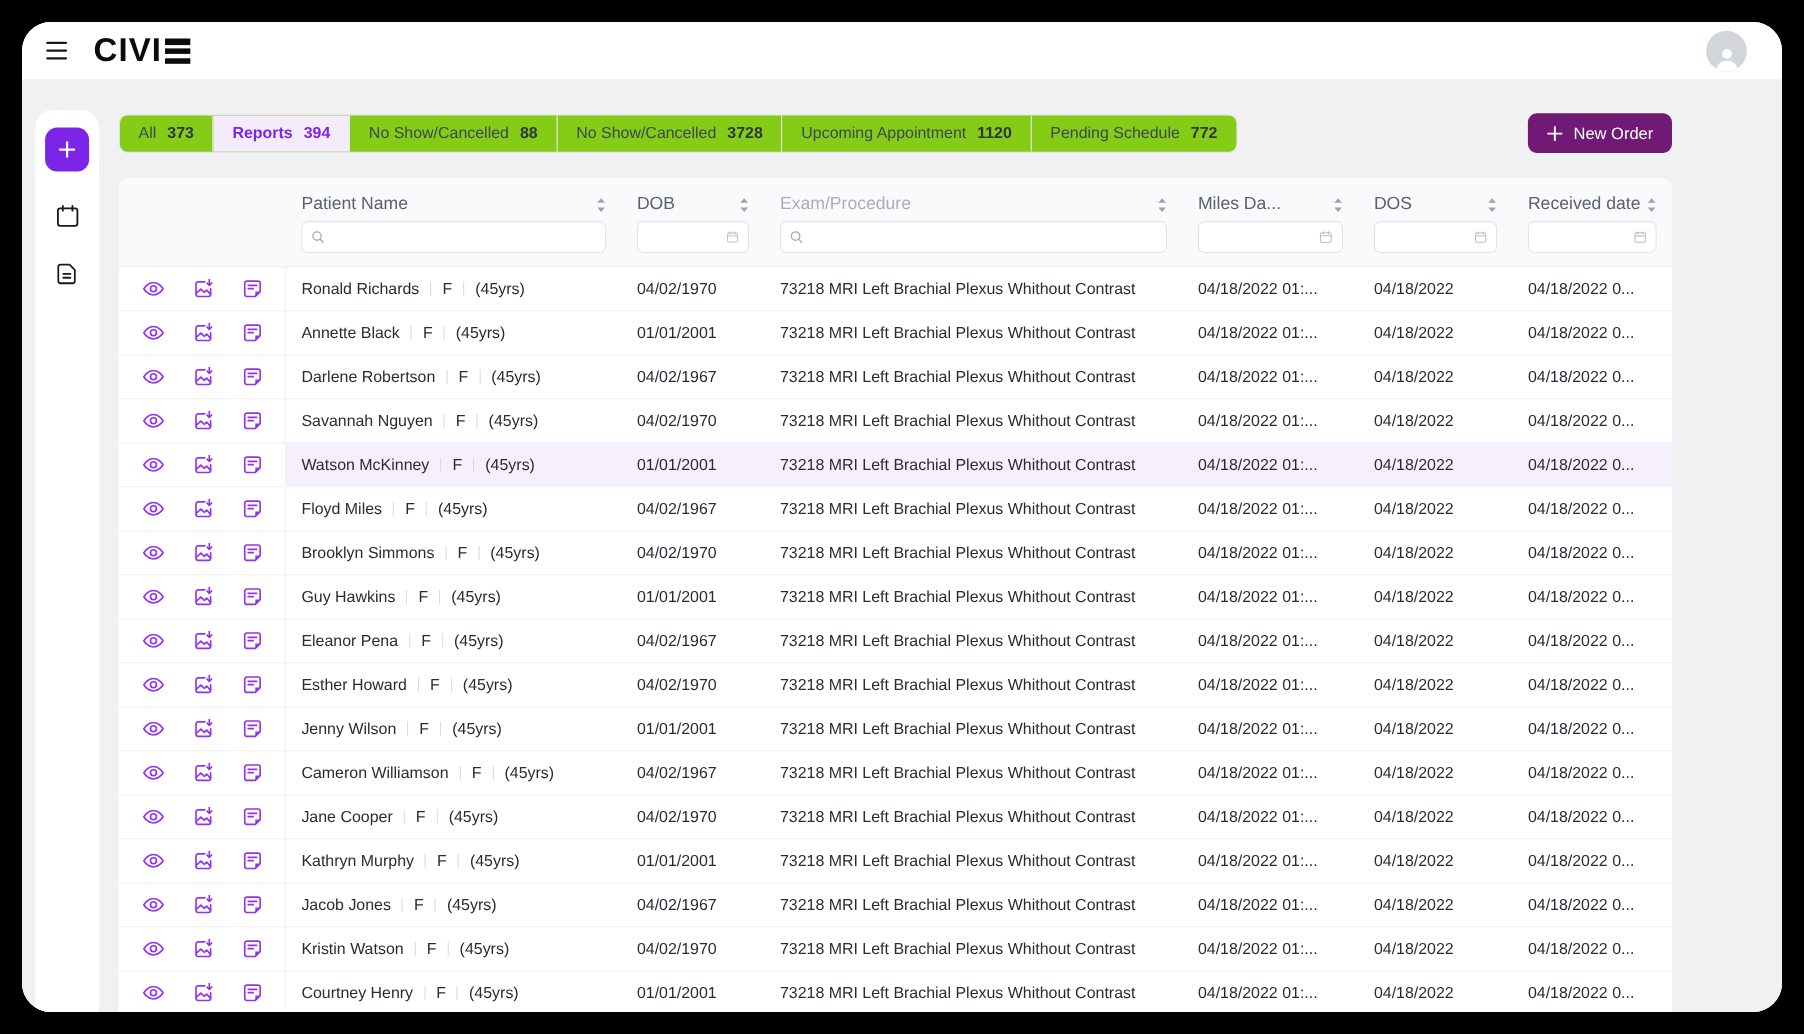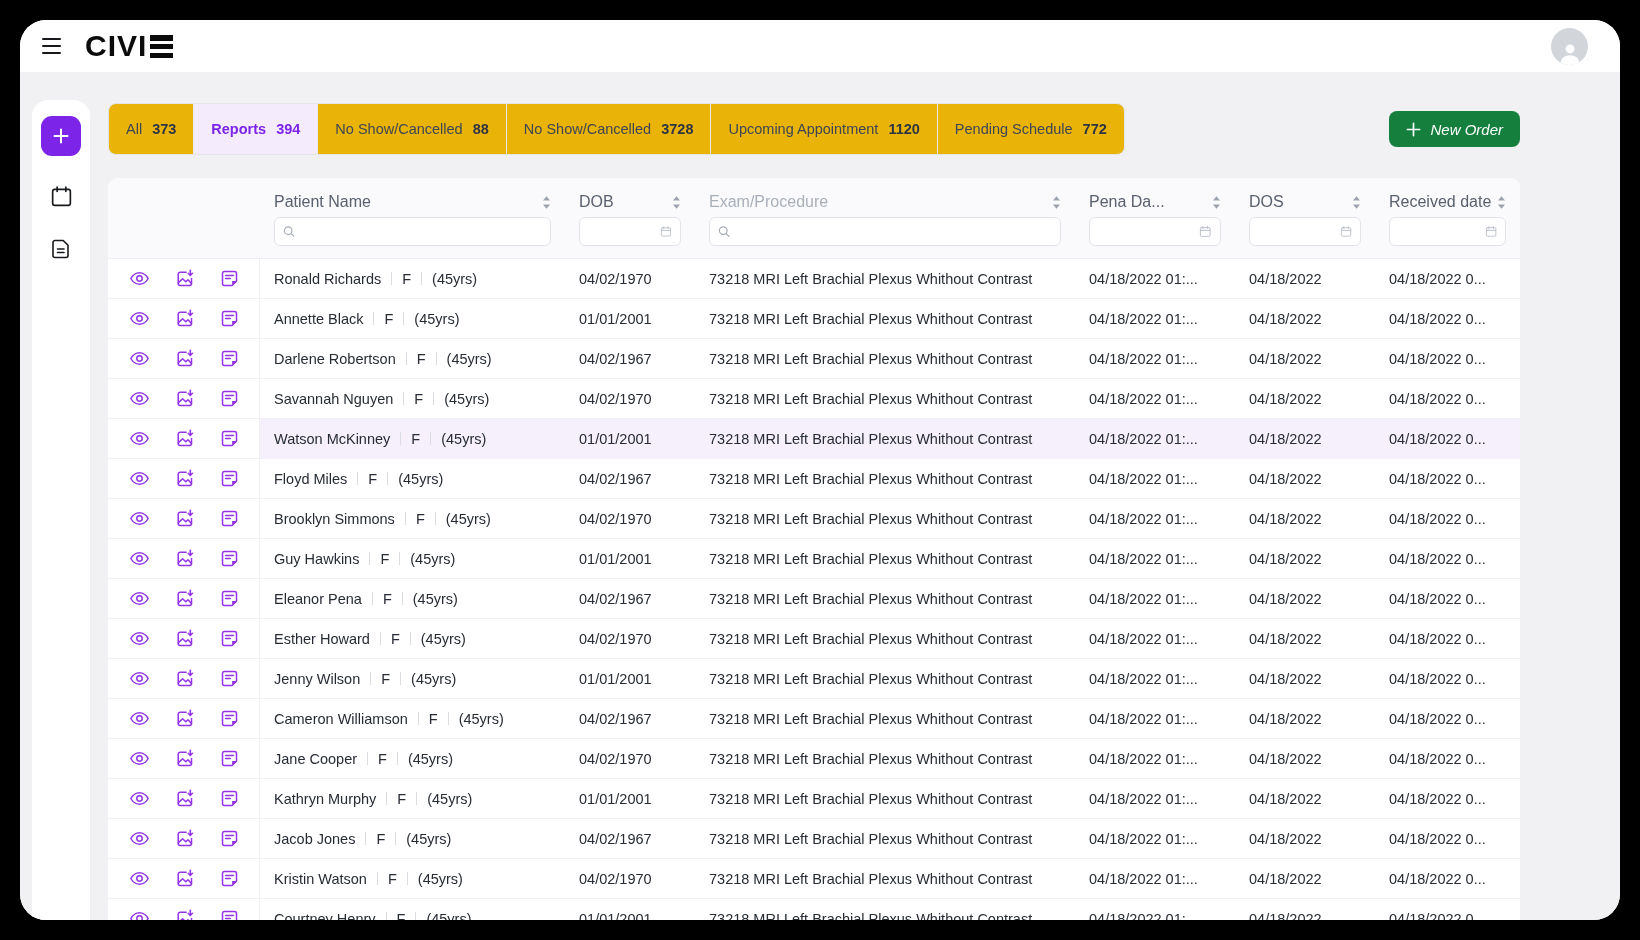--- a/index.html
+++ b/index.html
@@ -31,30 +31,30 @@
     display:flex; flex-direction:column; align-items:center; padding-top:16px;
   }
   .side-plus {
     width:40px; height:40px; border:none; border-radius:11px; background:#7C24E8;
     display:flex; align-items:center; justify-content:center; cursor:pointer;
   }
   .side-ic { margin-top:27px; width:26px; height:26px; display:flex; align-items:center; justify-content:center; cursor:pointer; background:none; border:none; }
   .main { position:absolute; left:88px; top:31px; width:1412px; }
   
   .toolbar { display:flex; align-items:center; }
-  .tabs { display:flex; height:52px; background:#eab308; border:1px solid #E3E5E9; border-radius:8px; overflow:hidden;justify-content:center; }
+  .tabs { display:flex; height:35px; background:#84cc16; border:1px solid #E3E5E9; border-radius:8px; overflow:hidden;justify-content:center; }
   .tab { display:flex; align-items:center; gap:10px; padding:0 17px; font-size:14.5px; color:#3E4653; border-right:1px solid #E8EAED; cursor:pointer; white-space:nowrap; }
   .tab:last-child { border-right:none; }
   .tab .count { font-weight:700; color:#2E3540; }
   .tab.active { background:#F4ECFD; color:#7C24E8; font-weight:700; }
   .tab.active .count { color:#7C24E8; }
   .btn-new {
-    margin-left:auto; height:36px; border:none; border-radius:8px; background:#15803d;
+    margin-left:auto; height:36px; border:none; border-radius:8px; background:#701a75;
     color:#fff; font-size:15px; font-family:inherit; padding:0 17px;
-    display:flex; align-items:center; gap:9px; cursor:pointer;font-style:italic;
+    display:flex; align-items:center; gap:9px; cursor:pointer;
   }
   
   .tablecard { margin-top:23px; background:#fff; border-radius:10px 10px 0 0; overflow:hidden; }
   .grid { display:grid; grid-template-columns:152px 305px 130px 380px 160px 140px 145px; }
   .thead { background:#FAFAFC; border-bottom:1px solid #EDEEF1; }
   .hcell { padding:11px 14px 12px 14px; }
   .hlabel { display:flex; align-items:center; justify-content:space-between; height:26px; font-size:16px; color:#59606E; cursor:pointer; }
   .hlabel.dim span { color:#A9AFB9; }
   .hfilter { margin-top:2px; height:29px; border:1px solid #E2E4E8; border-radius:6px; background:#fff; display:flex; align-items:center; padding:0 8px; gap:6px; }
   .hfilter input { border:none; outline:none; width:100%; min-width:0; font-size:13px; font-family:inherit; background:transparent; }
@@ -202,21 +202,21 @@
               <svg width="13" height="13" viewBox="0 0 14 14" fill="none" stroke="#A6ACB6" stroke-width="1.4" stroke-linecap="round">
                   <circle cx="6" cy="6" r="4.4"></circle>
                   <path d="m9.4 9.4 3 3"></path>
                 </svg>
               <input value="" style="">
             </div>
           </div>
 
           <div class="hcell">
             <div class="hlabel">
-              <span>Pena Da...</span>
+              <span>Miles Da...</span>
               <svg class="sorticon" width="9" height="15" viewBox="0 0 9 15">
                   <path d="M4.5 1.2 8 5.4H1z" fill="#9CA3AF"></path>
                   <path d="M4.5 13.8 1 9.6h7z" fill="#9CA3AF"></path>
                 </svg>
             </div>
             <div class="hfilter">
               <input value="" style="">
               <svg width="15" height="15" viewBox="0 0 16 16" fill="none" stroke="#B9BEC7" stroke-width="1.2" stroke-linecap="round">
                   <rect x="1.8" y="3" width="12.4" height="11.2" rx="1.5"></rect>
                   <path d="M5 1.6v2.8M11 1.6v2.8M1.8 6.6h12.4"></path>

